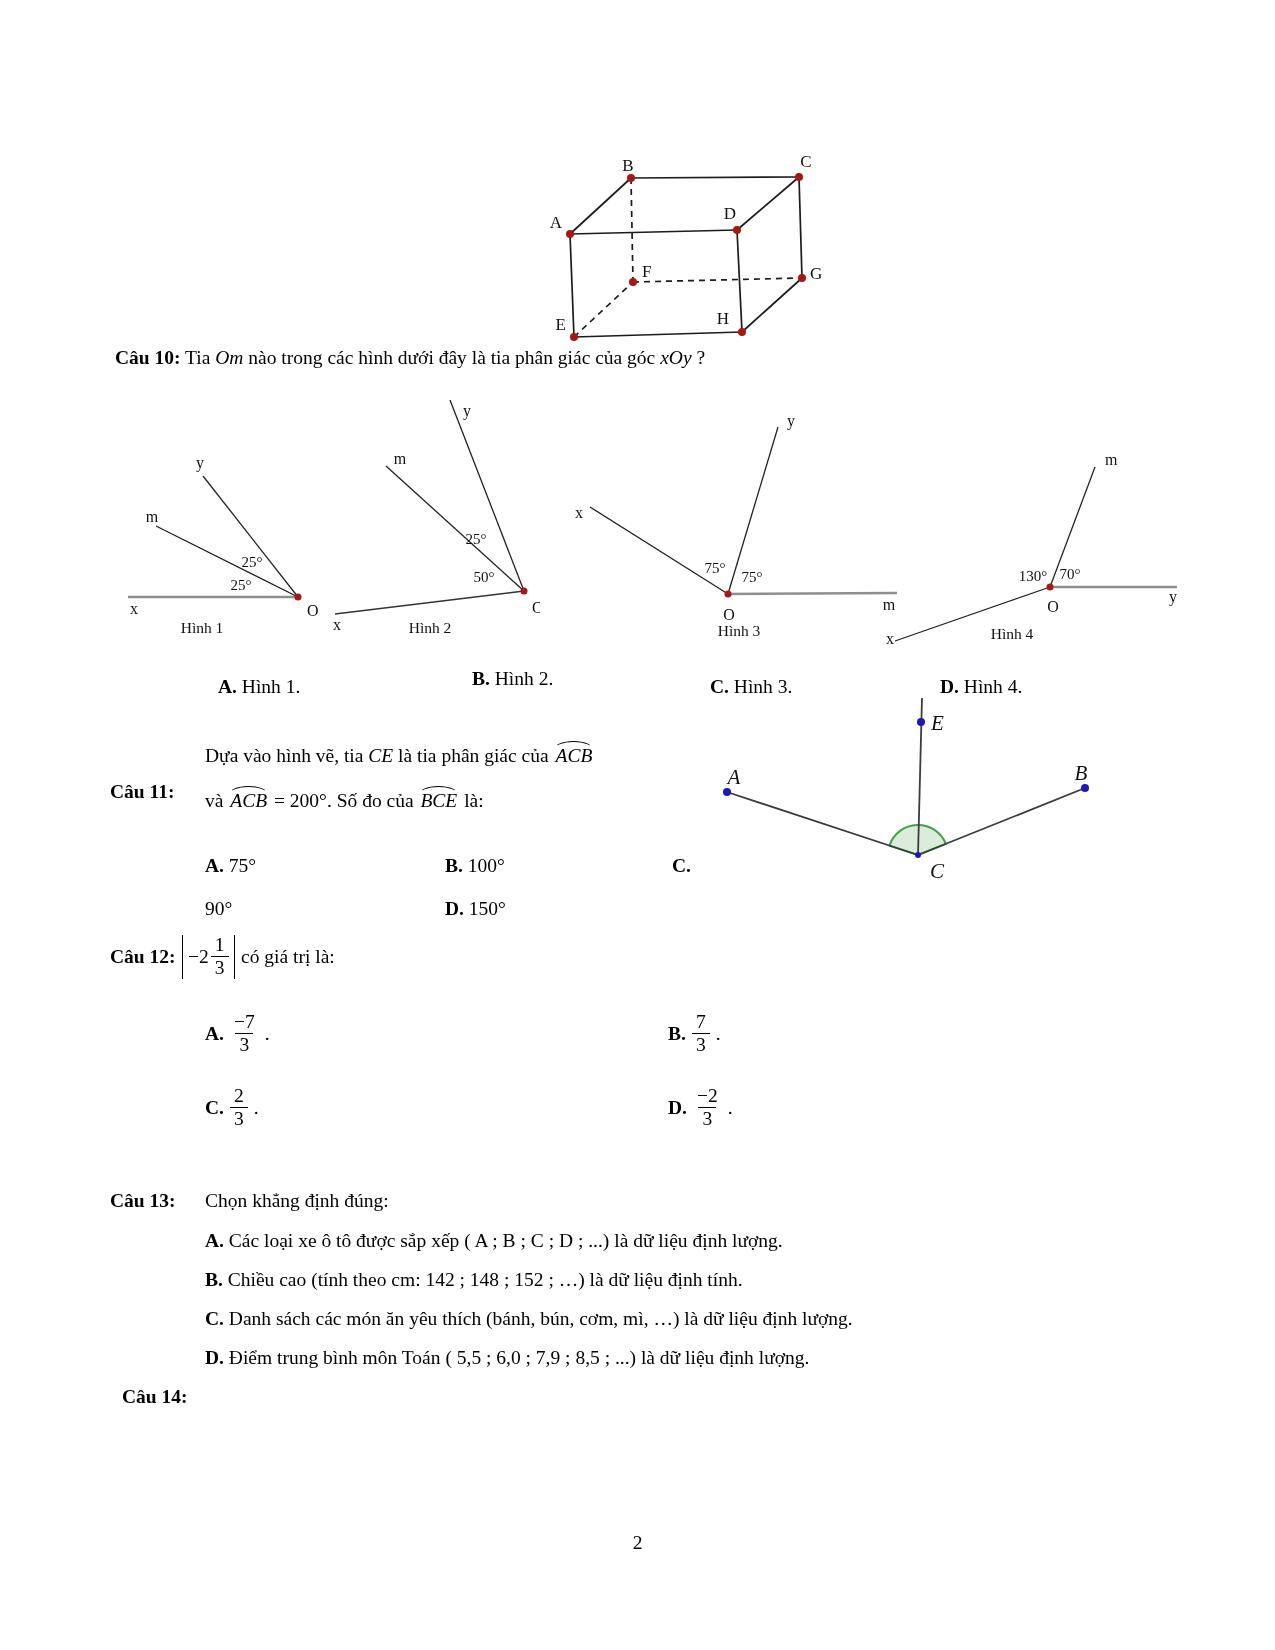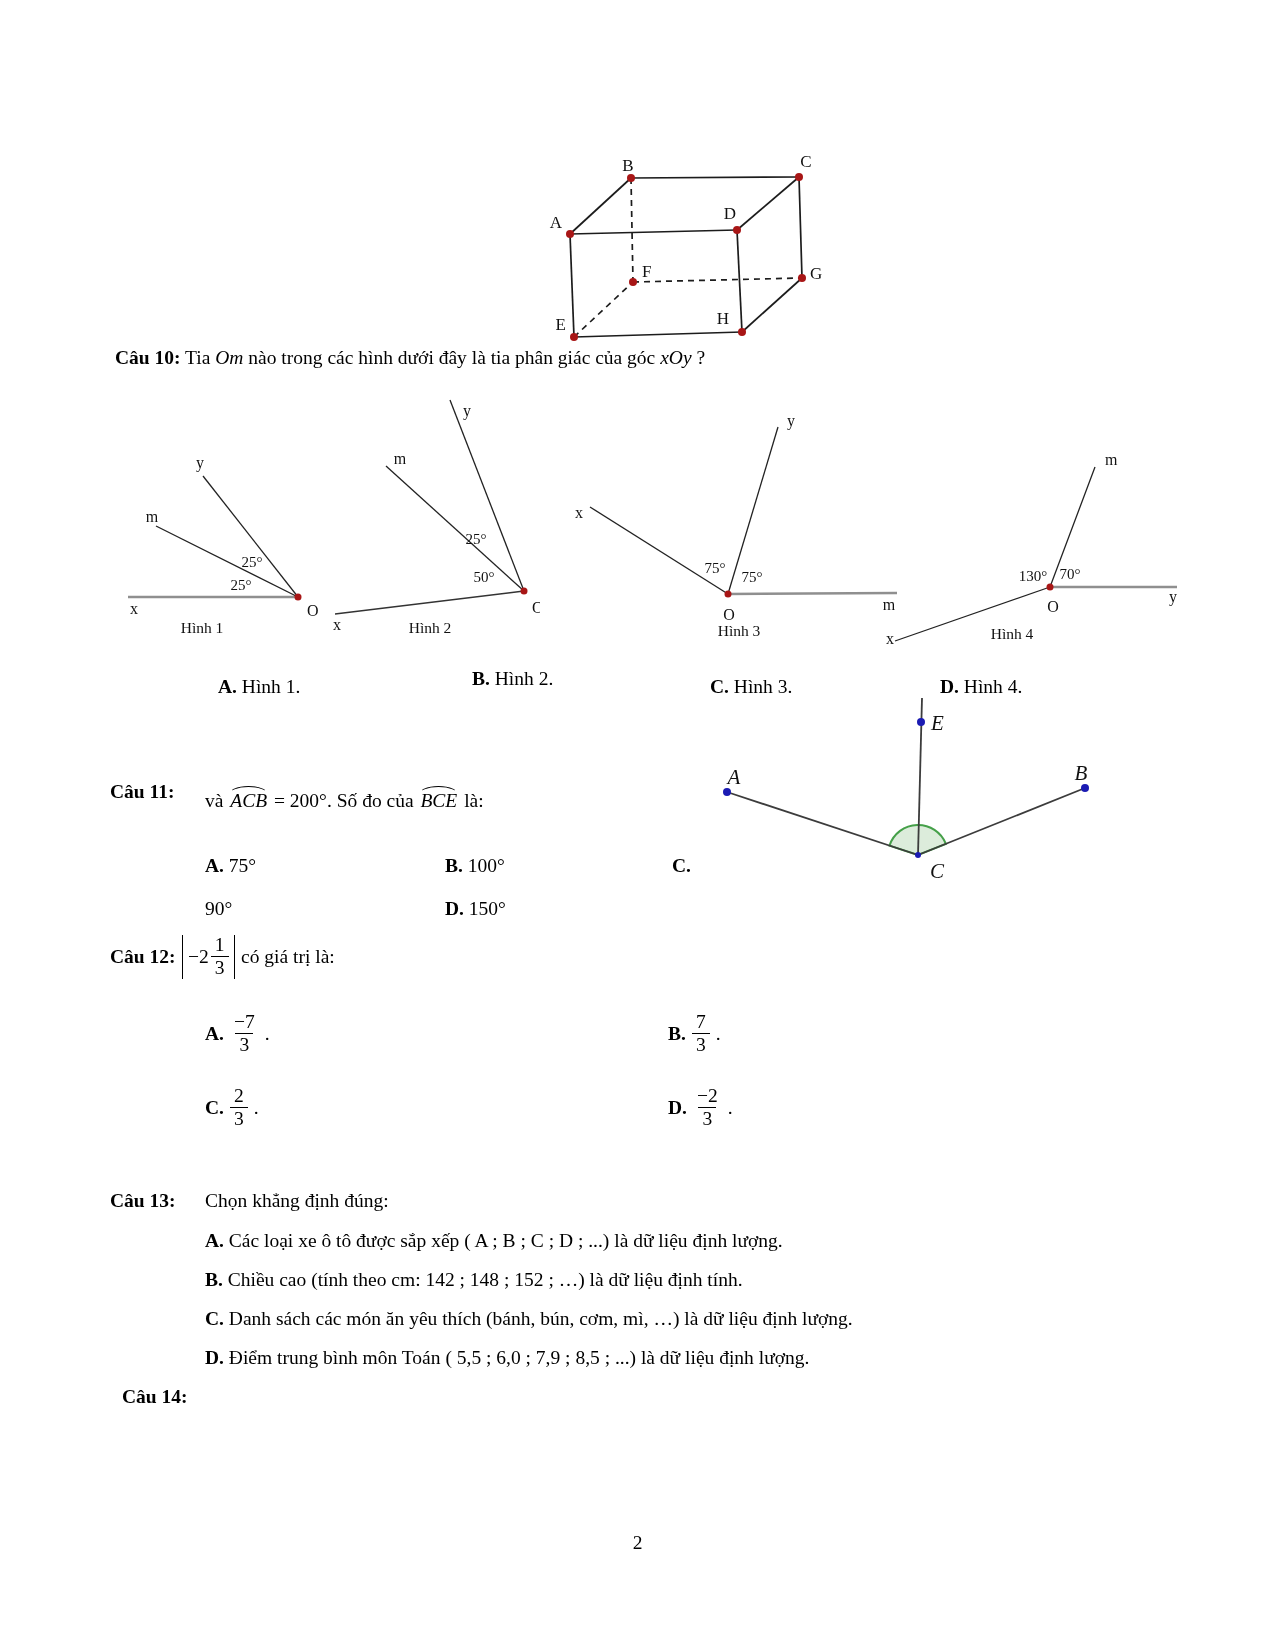--- a/index.html
+++ b/index.html
@@ -141,20 +141,26 @@
     <text class="anglelabel" x="200" y="159" text-anchor="middle">70°</text>
     <text class="caption" x="142" y="219" text-anchor="middle">Hình 4</text>
   </svg>
 
   <div class="abs" style="left:218px; top:676px;"><span class="b">A.</span> <span>Hình 1.</span></div>
   <div class="abs" style="left:472px; top:668px;"><span class="b">B.</span> <span>Hình 2.</span></div>
   <div class="abs" style="left:710px; top:676px;"><span class="b">C.</span> <span>Hình 3.</span></div>
   <div class="abs" style="left:940px; top:676px;"><span class="b">D.</span> <span>Hình 4.</span></div>
 
   <div class="abs qlabel" style="left:110px; top:781px;">Câu 11:</div>
+  <div class="abs" style="left:205px; top:745px;">
+    <span>Dựa vào hình vẽ, tia</span>
+    <span class="it">CE</span>
+    <span>là tia phân giác của</span>
+    <span class="arc">ACB</span>
+  </div>
   <div class="abs" style="left:205px; top:790px;">
     <span>và</span>
     <span class="arc">ACB</span>
     <span>= 200°</span><span>. Số đo của</span>
     <span class="arc">BCE</span>
     <span>là:</span>
   </div>
 
   <div class="abs" style="left:205px; top:855px;"><span class="b">A.</span> <span>75°</span></div>
   <div class="abs" style="left:445px; top:855px;"><span class="b">B.</span> <span>100°</span></div>

